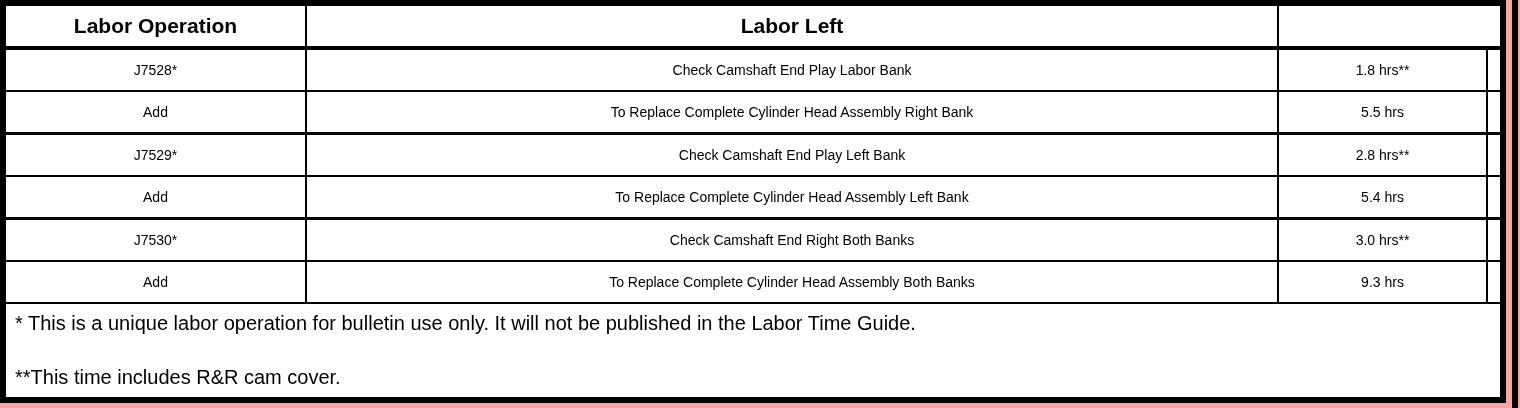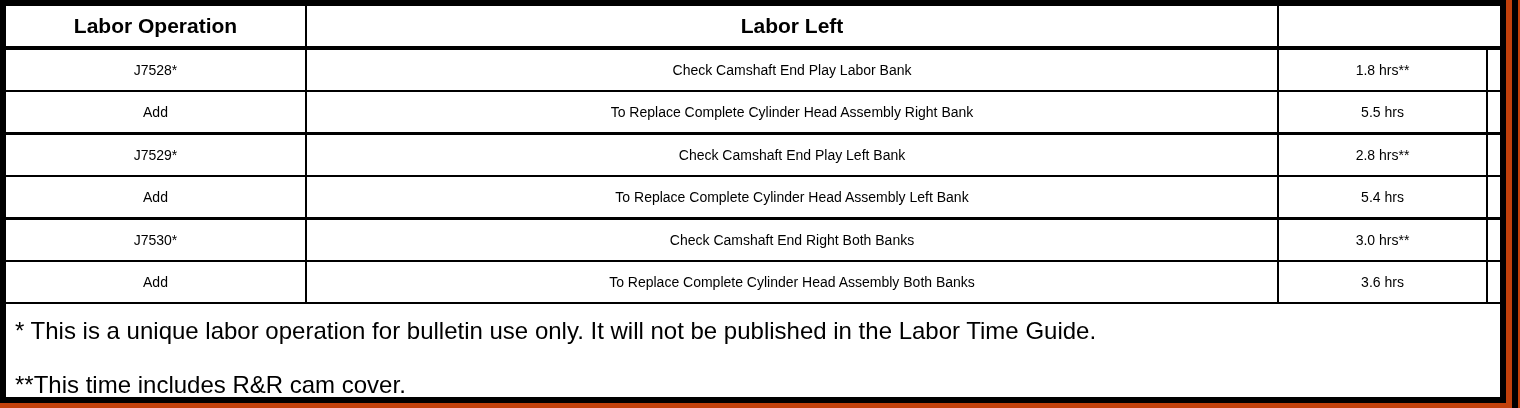--- a/index.html
+++ b/index.html
@@ -3,21 +3,21 @@
 <meta charset="utf-8">
 <style>
   * { margin: 0; padding: 0; box-sizing: border-box; }
   html, body { background: #ffffff; }
   body { font-family: "Liberation Sans", sans-serif; color: #000000; }
 
   .page {
     position: relative;
     width: 1520px;
     height: 408px;
-    background: #c2410c;
+    background: #fca5a5;
     overflow: hidden;
   }
 
   .labor-table {
     position: absolute;
     left: 0;
     top: 0;
     width: 1506px;
     height: 403px;
     border: 6px solid #000000;
@@ -56,22 +56,22 @@
     border-bottom: 2px solid #000000;
     font-size: 14px;
   }
   .body-row.group-end {
     height: 43px;
     border-bottom: 3px solid #000000;
   }
 
   .tfoot {
     flex: 1 1 auto;
-    padding: 15px 10px 6px 9px;
-    font-size: 24px;
+    padding: 7px 10px 6px 9px;
+    font-size: 20px;
     line-height: 24px;
   }
   .footnote-2 { margin-top: 30px; }
 
   .page-edge-bar {
     position: absolute;
     left: 1512px;
     top: 0;
     width: 6px;
     height: 408px;
@@ -122,21 +122,21 @@
     <div class="trow body-row">
       <div class="cell">J7530*</div>
       <div class="cell">Check Camshaft End Right Both Banks</div>
       <div class="cell">3.0 hrs**</div>
       <div class="cell"></div>
     </div>
 
     <div class="trow body-row">
       <div class="cell">Add</div>
       <div class="cell">To Replace Complete Cylinder Head Assembly Both Banks</div>
-      <div class="cell">3.6 hrs</div>
+      <div class="cell">9.3 hrs</div>
       <div class="cell"></div>
     </div>
 
     <div class="tfoot">
       <div class="footnote-1">* This is a unique labor operation for bulletin use only. It will not be published in the Labor Time Guide.</div>
       <div class="footnote-2">**This time includes R&amp;R cam cover.</div>
     </div>
 
   </div>
 

